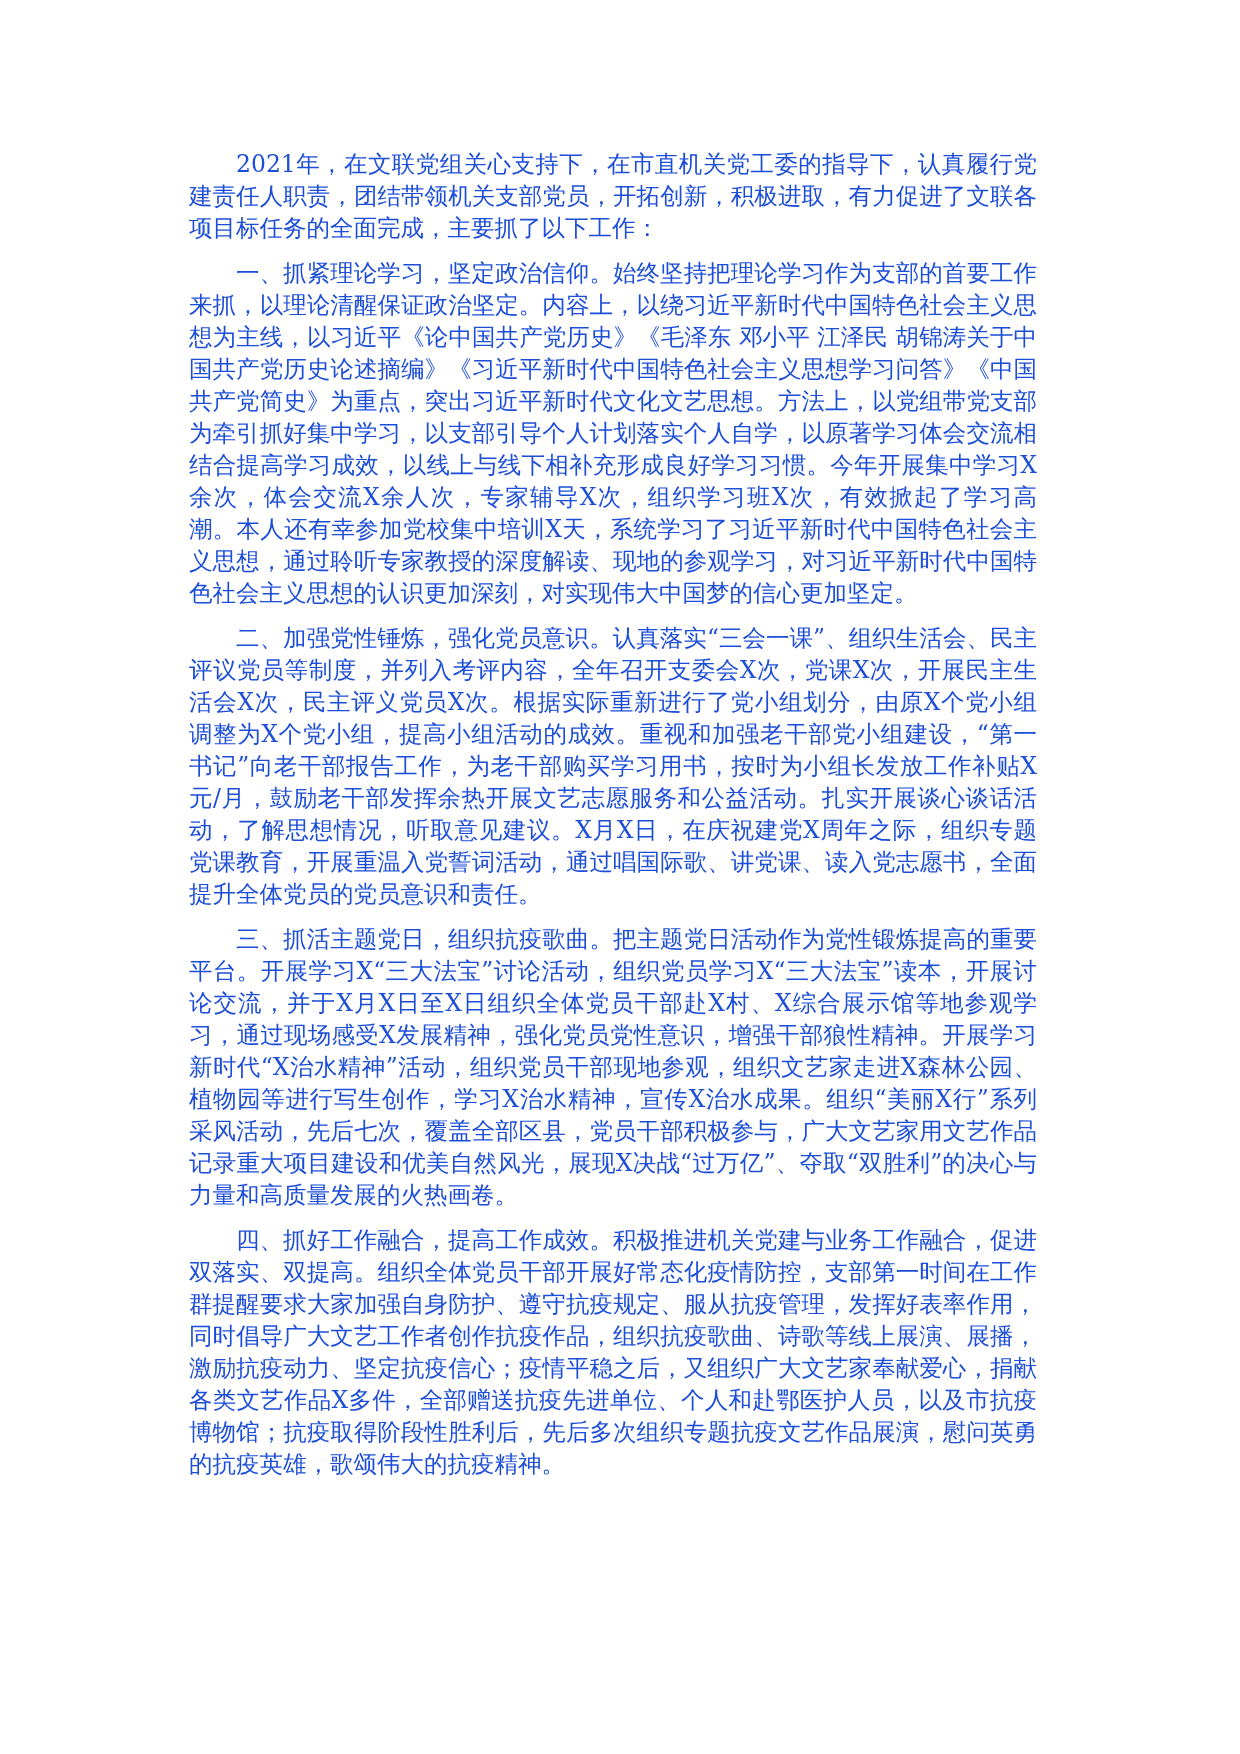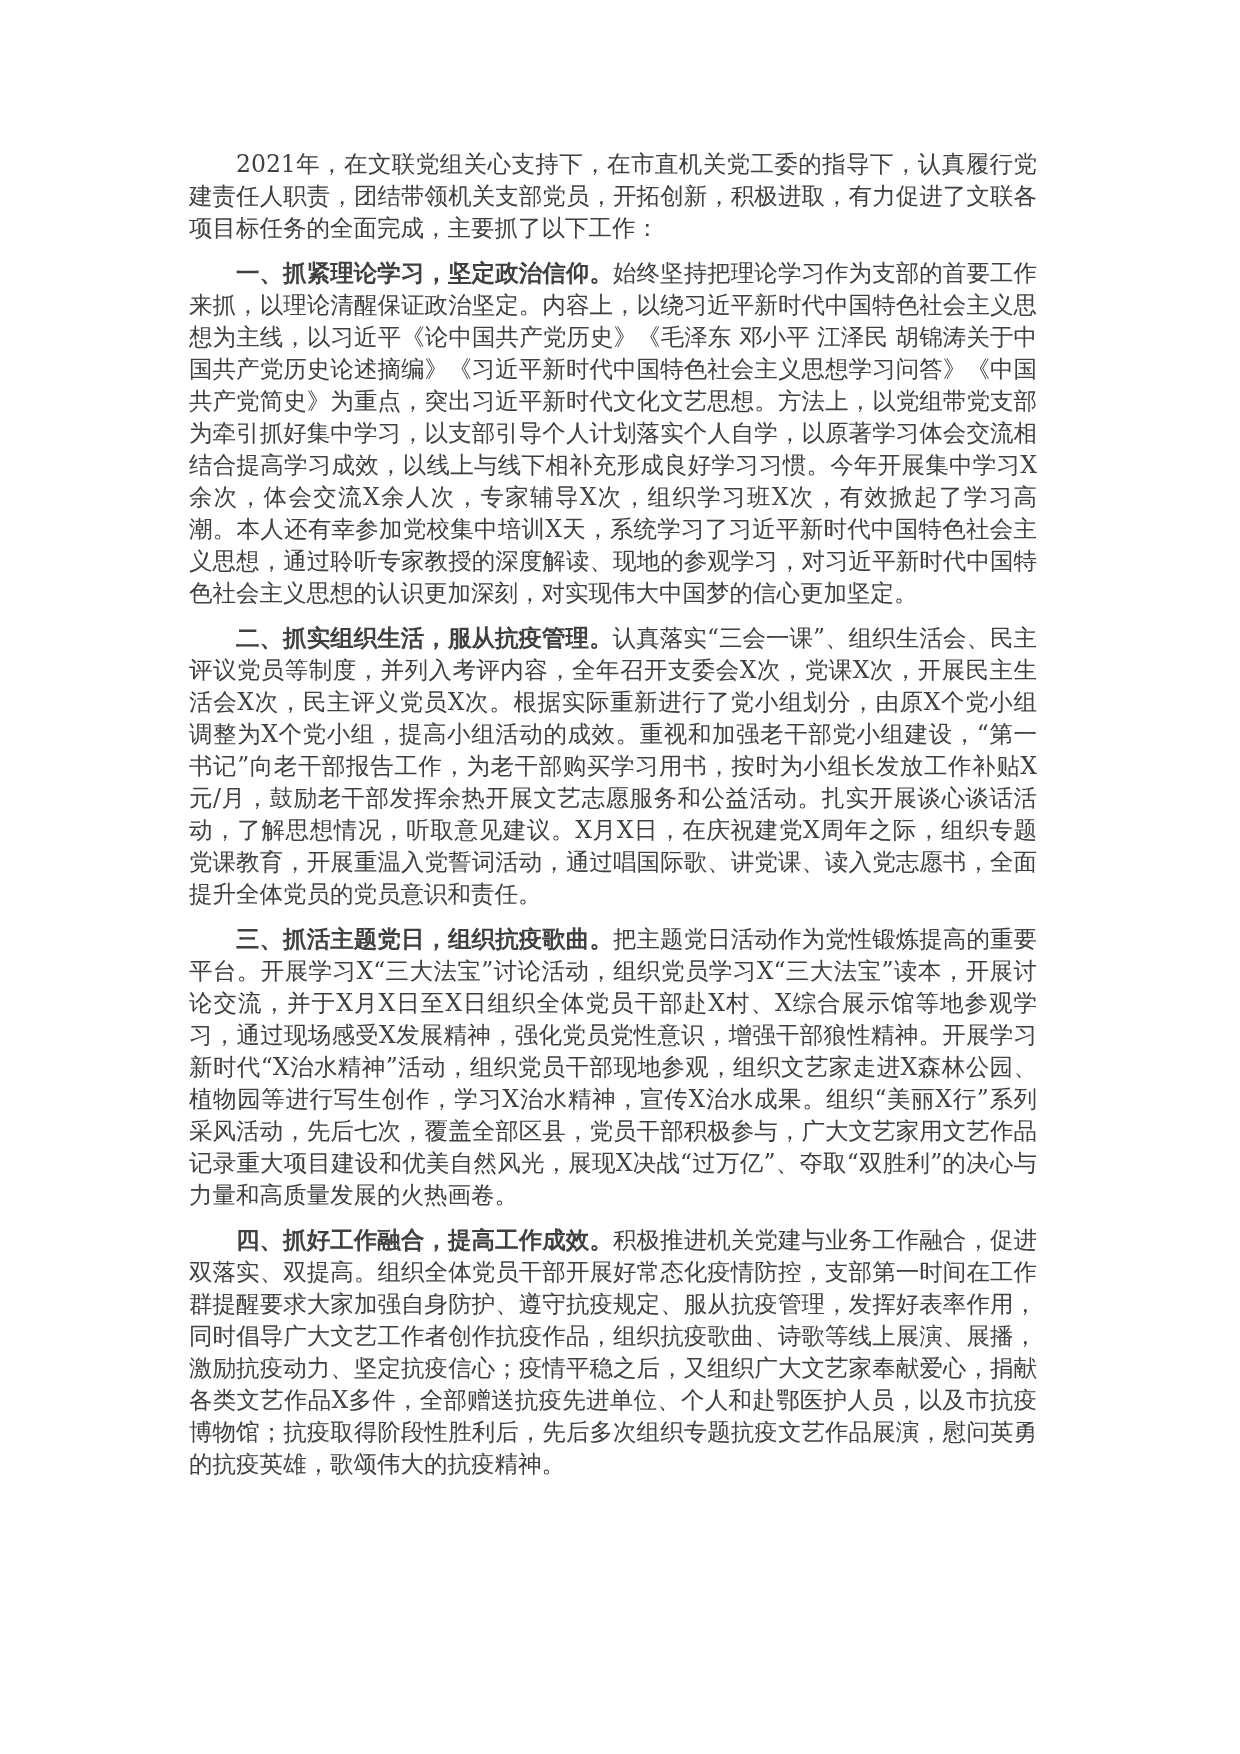--- a/index.html
+++ b/index.html
@@ -1,36 +1,36 @@
 <!DOCTYPE html>
 <html><head>
 <meta charset="utf-8">
 <style>
   html, body { margin:0; padding:0; background:#ffffff; }
   body { width:1240px; height:1754px; position:relative; overflow:hidden; }
   .page {
     position:absolute; left:189px; top:148px; width:848px;
     font-family: "DejaVu Serif", "Liberation Serif", serif;
-    font-size:23.5px; line-height:32px; color:#404040;
+    font-size:23.5px; line-height:32px; color:#1d4ed8;
   }
   .para { margin:0 0 13px 0; text-indent:47px; text-align:justify; word-break:break-all; }
-  .para .lead { font-weight:bold; font-family:"DejaVu Sans", "Liberation Sans", sans-serif; }
+  .para .lead { font-weight:normal; font-family:"DejaVu Sans", "Liberation Sans", sans-serif; }
 </style>
 </head>
 <body>
 
 <div class="page">
   <p class="para">
     <span class="lead"></span><span>2021年，在文联党组关心支持下，在市直机关党工委的指导下，认真履行党建责任人职责，团结带领机关支部党员，开拓创新，积极进取，有力促进了文联各项目标任务的全面完成，主要抓了以下工作：</span>
   </p>
   <p class="para">
     <span class="lead">一、抓紧理论学习，坚定政治信仰。</span><span>始终坚持把理论学习作为支部的首要工作来抓，以理论清醒保证政治坚定。内容上，以绕习近平新时代中国特色社会主义思想为主线，以习近平《论中国共产党历史》《毛泽东 邓小平 江泽民 胡锦涛关于中国共产党历史论述摘编》《习近平新时代中国特色社会主义思想学习问答》《中国共产党简史》为重点，突出习近平新时代文化文艺思想。方法上，以党组带党支部为牵引抓好集中学习，以支部引导个人计划落实个人自学，以原著学习体会交流相结合提高学习成效，以线上与线下相补充形成良好学习习惯。今年开展集中学习X余次，体会交流X余人次，专家辅导X次，组织学习班X次，有效掀起了学习高潮。本人还有幸参加党校集中培训X天，系统学习了习近平新时代中国特色社会主义思想，通过聆听专家教授的深度解读、现地的参观学习，对习近平新时代中国特色社会主义思想的认识更加深刻，对实现伟大中国梦的信心更加坚定。</span>
   </p>
   <p class="para">
-    <span class="lead">二、抓实组织生活，服从抗疫管理。</span><span>认真落实“三会一课”、组织生活会、民主评议党员等制度，并列入考评内容，全年召开支委会X次，党课X次，开展民主生活会X次，民主评义党员X次。根据实际重新进行了党小组划分，由原X个党小组调整为X个党小组，提高小组活动的成效。重视和加强老干部党小组建设，“第一书记”向老干部报告工作，为老干部购买学习用书，按时为小组长发放工作补贴X元/月，鼓励老干部发挥余热开展文艺志愿服务和公益活动。扎实开展谈心谈话活动，了解思想情况，听取意见建议。X月X日，在庆祝建党X周年之际，组织专题党课教育，开展重温入党誓词活动，通过唱国际歌、讲党课、读入党志愿书，全面提升全体党员的党员意识和责任。</span>
+    <span class="lead">二、加强党性锤炼，强化党员意识。</span><span>认真落实“三会一课”、组织生活会、民主评议党员等制度，并列入考评内容，全年召开支委会X次，党课X次，开展民主生活会X次，民主评义党员X次。根据实际重新进行了党小组划分，由原X个党小组调整为X个党小组，提高小组活动的成效。重视和加强老干部党小组建设，“第一书记”向老干部报告工作，为老干部购买学习用书，按时为小组长发放工作补贴X元/月，鼓励老干部发挥余热开展文艺志愿服务和公益活动。扎实开展谈心谈话活动，了解思想情况，听取意见建议。X月X日，在庆祝建党X周年之际，组织专题党课教育，开展重温入党誓词活动，通过唱国际歌、讲党课、读入党志愿书，全面提升全体党员的党员意识和责任。</span>
   </p>
   <p class="para">
     <span class="lead">三、抓活主题党日，组织抗疫歌曲。</span><span>把主题党日活动作为党性锻炼提高的重要平台。开展学习X“三大法宝”讨论活动，组织党员学习X“三大法宝”读本，开展讨论交流，并于X月X日至X日组织全体党员干部赴X村、X综合展示馆等地参观学习，通过现场感受X发展精神，强化党员党性意识，增强干部狼性精神。开展学习新时代“X治水精神”活动，组织党员干部现地参观，组织文艺家走进X森林公园、植物园等进行写生创作，学习X治水精神，宣传X治水成果。组织“美丽X行”系列采风活动，先后七次，覆盖全部区县，党员干部积极参与，广大文艺家用文艺作品记录重大项目建设和优美自然风光，展现X决战“过万亿”、夺取“双胜利”的决心与力量和高质量发展的火热画卷。</span>
   </p>
   <p class="para">
     <span class="lead">四、抓好工作融合，提高工作成效。</span><span>积极推进机关党建与业务工作融合，促进双落实、双提高。组织全体党员干部开展好常态化疫情防控，支部第一时间在工作群提醒要求大家加强自身防护、遵守抗疫规定、服从抗疫管理，发挥好表率作用，同时倡导广大文艺工作者创作抗疫作品，组织抗疫歌曲、诗歌等线上展演、展播，激励抗疫动力、坚定抗疫信心；疫情平稳之后，又组织广大文艺家奉献爱心，捐献各类文艺作品X多件，全部赠送抗疫先进单位、个人和赴鄂医护人员，以及市抗疫博物馆；抗疫取得阶段性胜利后，先后多次组织专题抗疫文艺作品展演，慰问英勇的抗疫英雄，歌颂伟大的抗疫精神。</span>
   </p>
 </div>
 
 </body></html>

